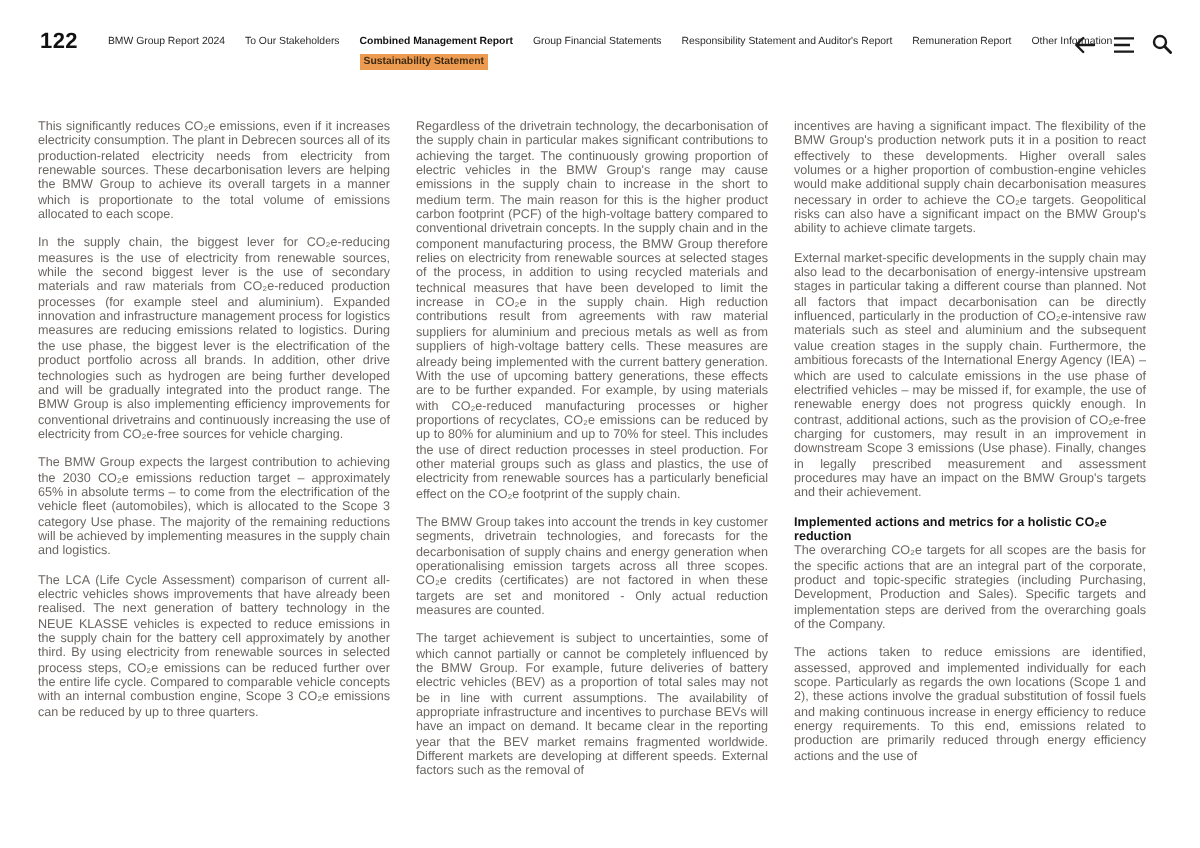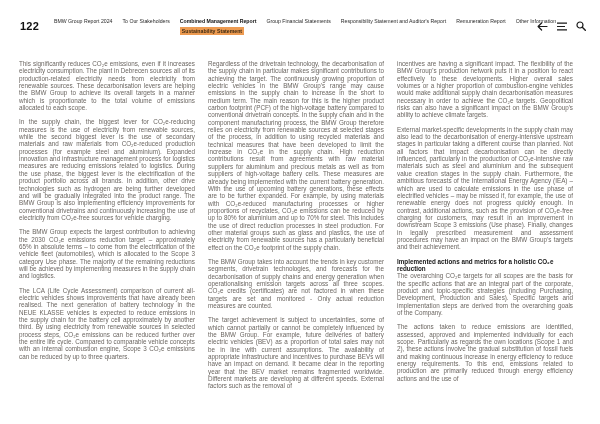--- a/index.html
+++ b/index.html
@@ -1,21 +1,21 @@
 <!DOCTYPE html>
 <html><head>
 <meta charset="utf-8">
 <style>
   html,body{margin:0;padding:0;background:#ffffff;}
   .page{
     position:relative;width:600px;height:424px;background:#ffffff;overflow:hidden;
     font-family:"Liberation Sans", sans-serif;
   }
   
-  .topbar{position:absolute;left:20px;right:14px;top:16px;display:flex;align-items:center;}
+  .topbar{position:absolute;left:20px;right:14px;top:16px;display:flex;align-items:flex-start;}
   .pagenum{font-size:11px;font-weight:bold;color:#111;line-height:10px;margin-right:15px;letter-spacing:.2px;}
   .nav{display:flex;gap:10px;align-items:flex-start;margin-top:2px;flex:1;min-width:0;}
   .nav-item{font-size:5.2px;color:#2a2a2a;white-space:nowrap;line-height:6px;cursor:pointer;}
   .nav-item.bold{font-weight:bold;color:#111;}
   .nav-stack{display:flex;flex-direction:column;align-items:flex-start;}
   .badge{
     margin-top:3px;display:inline-block;font-size:5.2px;line-height:6px;
     padding:1px 2px;color:#3d2a12;font-weight:bold;
   }
   .icons{display:flex;gap:9px;align-items:center;margin-top:1px;}

